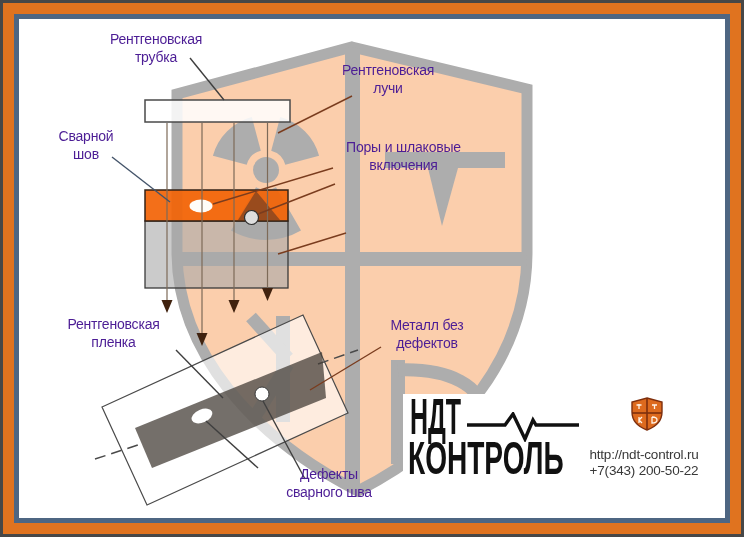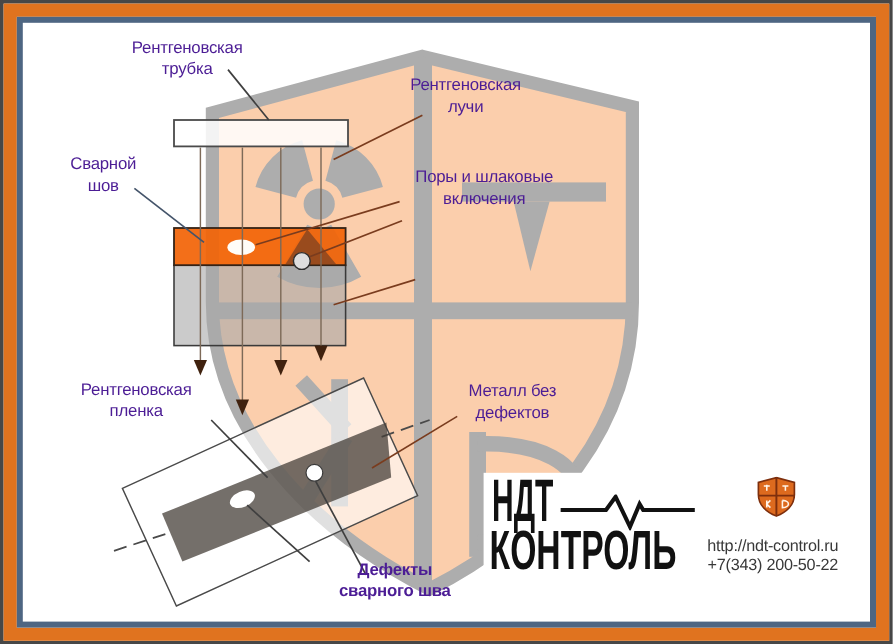--- a/index.html
+++ b/index.html
@@ -141,21 +141,21 @@
   <div class="lbl" style="left:310px; top:62px;  width:156px;">Рентгеновская
 лучи</div>
   <div class="lbl" style="left:322px; top:139px; width:163px;">Поры и шлаковые
 включения</div>
   <div class="lbl" style="left:36px;  top:128px; width:100px;">Сварной
 шов</div>
   <div class="lbl" style="left:41px;  top:316px; width:145px;">Рентгеновская
 пленка</div>
   <div class="lbl" style="left:374px; top:317px; width:106px;">Металл без
 дефектов</div>
-  <div class="lbl" style="left:263px; top:466px; width:132px;font-weight:bold;">Дефекты
+  <div class="lbl" style="left:263px; top:466px; width:132px;">Дефекты
 сварного шва</div>
 
   <div class="logo-box">
     <div class="logo-ndt">НДТ</div>
     <svg class="logo-pulse" width="114" height="30" viewBox="0 0 114 30">
       <polyline points="0,13 38,13 46,2 58,27 66,8 69,13 112,13" fill="none" stroke="#111111" stroke-width="3.4"></polyline>
     </svg>
     <div class="logo-kontrol">КОНТРОЛЬ</div>
   </div>
 

